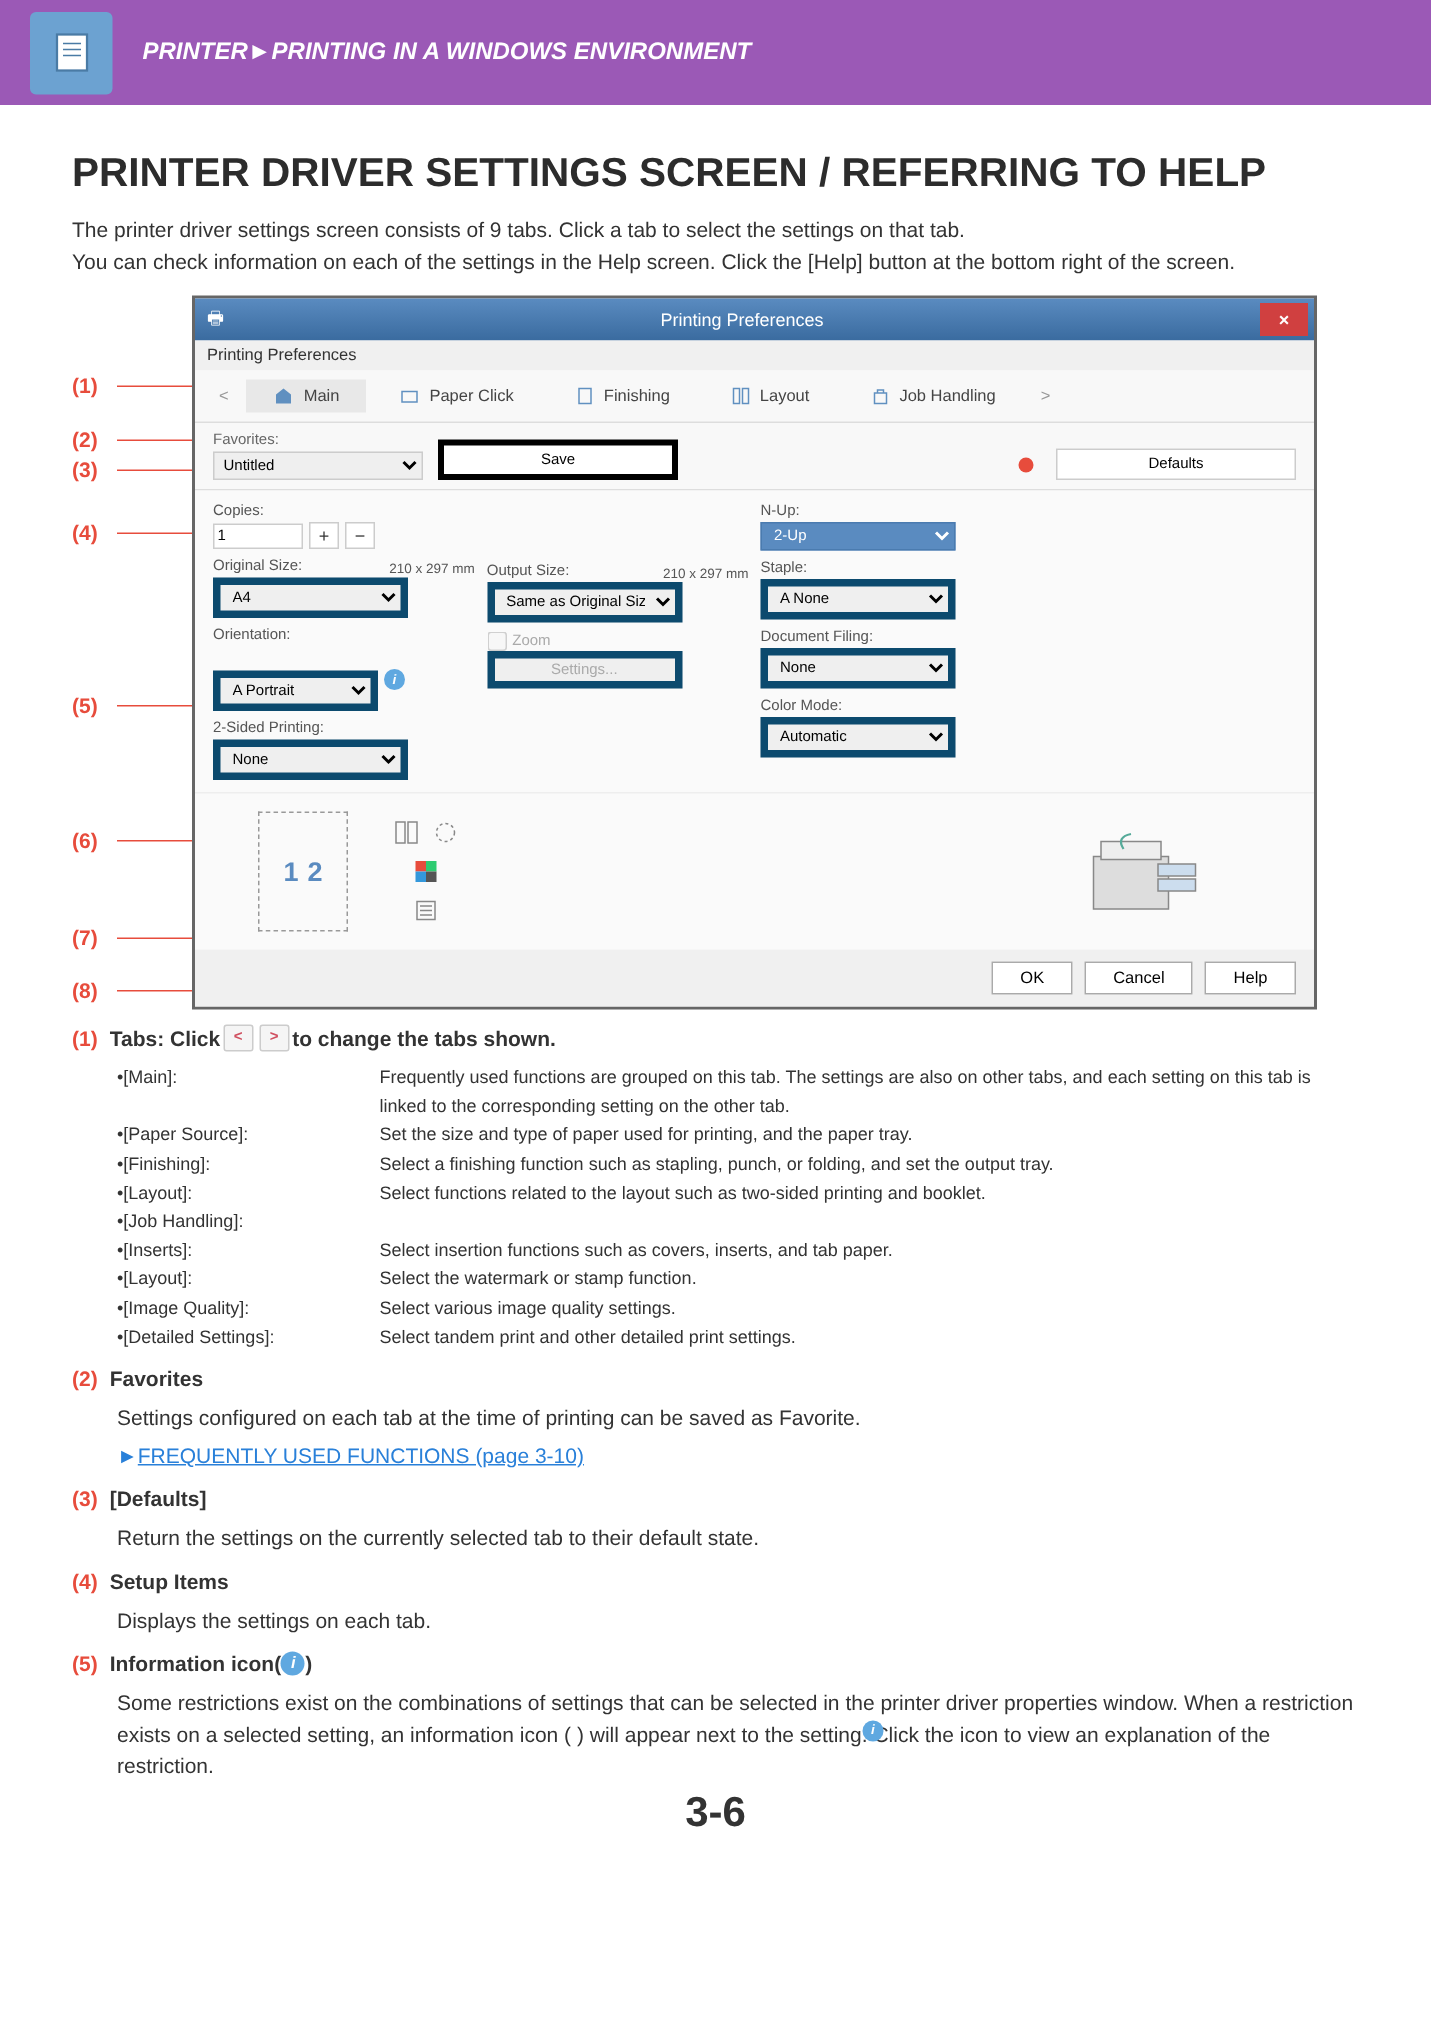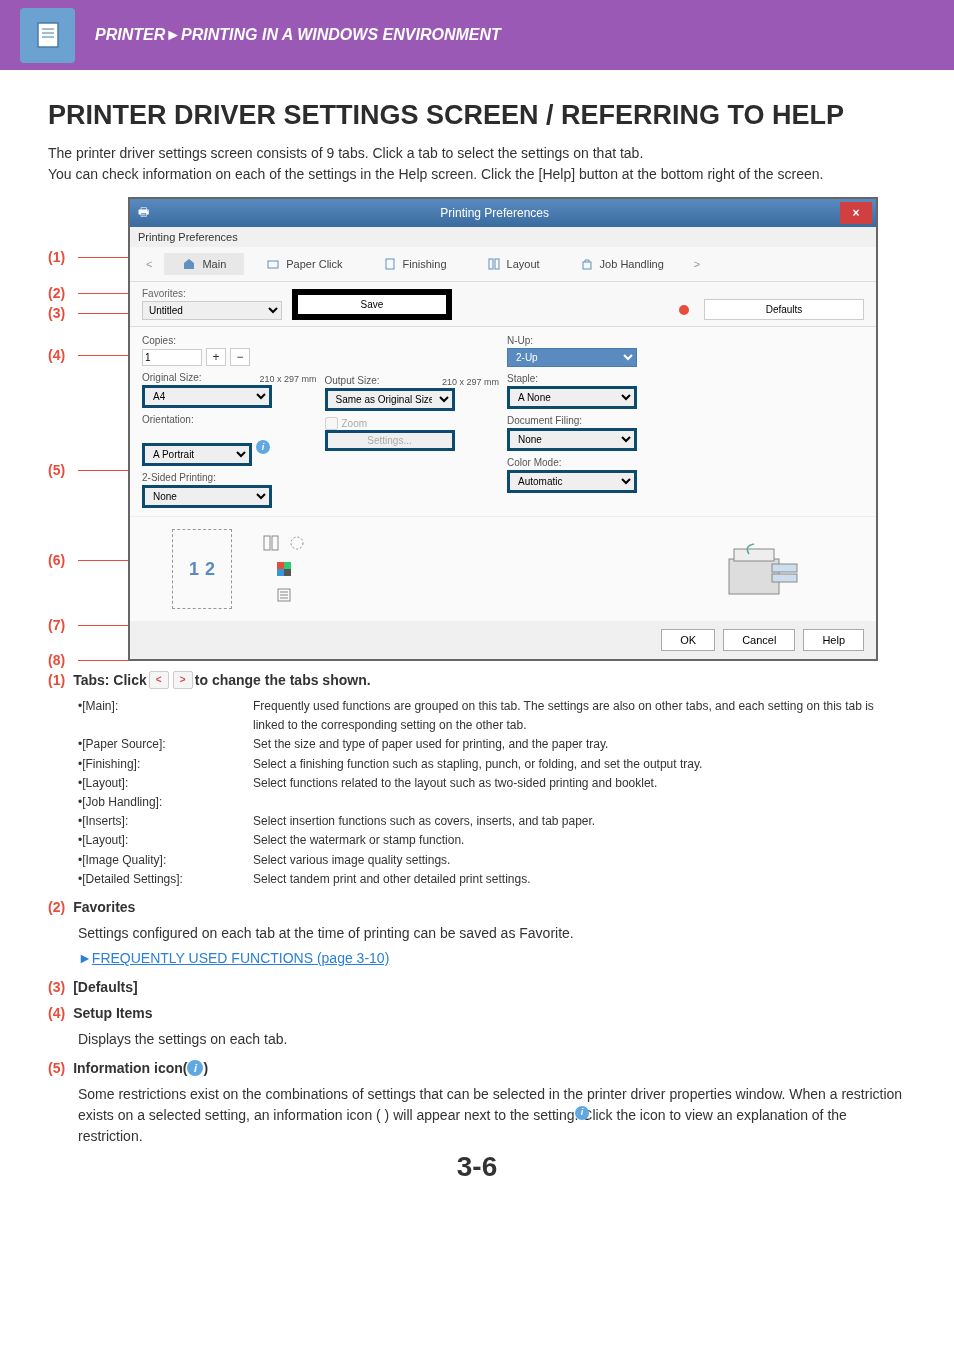--- a/index.html
+++ b/index.html
@@ -23,31 +23,31 @@
     .tab-strip { background: #f0f0f0; padding: 4px 8px; font-size: 11px; }
     .tab-row { background: #f8f8f8; display: flex; align-items: center; padding: 6px 8px; gap: 4px; border-bottom: 1px solid #ddd; }
     .nav-arrow { padding: 4px 8px; color: #999; font-size: 11px; }
     .tab-item { display: flex; align-items: center; gap: 6px; padding: 4px 18px; font-size: 11px; color: #444; }
     .tab-item.active { background: #e8e8e8; }
     .tab-icon { width: 14px; height: 14px; display: inline-block; }
     .fav-row { background: #f8f8f8; display: flex; padding: 6px 12px; gap: 10px; align-items: flex-end; border-bottom: 1px solid #ddd; }
     .fav-group { display: flex; flex-direction: column; }
     .fav-label { font-size: 10px; color: #666; margin-bottom: 2px; }
     .fav-select { width: 140px; font-size: 10px; padding: 2px; border: 1px solid #ccc; }
-    .save-btn { width: 160px; font-size: 10px; padding: 4px; background: white; border: 6px solid #000000; }
+    .save-btn { width: 160px; font-size: 10px; padding: 4px; background: white; border: 4px solid #000000; }
     .defaults-btn { width: 160px; font-size: 10px; padding: 4px; background: white; border: 1px solid #ccc; margin-left: auto; }
     .defaults-wrap { margin-left: auto; position: relative; }
     .red-dot { width: 10px; height: 10px; border-radius: 50%; background: #e74c3c; position: absolute; left: -25px; top: 50%; transform: translateY(-50%); }
     
     .settings-area { display: flex; padding: 8px 12px; gap: 8px; background: #fafafa; }
     .settings-col { flex: 1; display: flex; flex-direction: column; gap: 6px; }
     .setting-group { font-size: 10px; }
     .setting-label { color: #555; margin-bottom: 2px; display: block; }
     .setting-row { display: flex; align-items: center; gap: 4px; }
-    .setting-select { border: 3px solid #0c4a6e; padding: 2px 4px; font-size: 10px; width: 130px; }
+    .setting-select { border: 5px solid #0c4a6e; padding: 2px 4px; font-size: 10px; width: 130px; }
     .setting-dim { color: #555; font-size: 9px; }
     .num-input { width: 60px; border: 1px solid #ccc; padding: 2px; font-size: 10px; }
     .spinner-btn { width: 20px; height: 18px; border: 1px solid #ccc; background: white; font-size: 12px; display: flex; align-items: center; justify-content: center; }
     .info-badge { width: 14px; height: 14px; border-radius: 50%; background: #5fa8e0; color: white; font-size: 9px; font-weight: bold; display: inline-flex; align-items: center; justify-content: center; font-style: italic; }
     .nup-select { background: #5a8bc0; color: white; border: 1px solid #4a7baf; }
     
     .preview-area { display: flex; padding: 12px; gap: 20px; background: #fafafa; border-top: 1px solid #eee; align-items: center; }
     .preview-left { display: flex; gap: 30px; align-items: center; margin-left: 30px; }
     .page-preview { width: 60px; height: 80px; border: 1px dashed #999; display: flex; align-items: center; justify-content: center; gap: 6px; }
     .page-num { color: #5a8bc0; font-size: 18px; font-weight: bold; }
@@ -337,20 +337,21 @@
     </div>
     <div class="sub-text">Settings configured on each tab at the time of printing can be saved as Favorite.</div>
     <div class="sub-text"><span class="arrow-prefix">►</span><a href="#" class="link-text">FREQUENTLY USED FUNCTIONS (page 3-10)</a></div>
   </div>
 
   <div class="desc-section">
     <div class="desc-heading">
       <span class="desc-num">(3)</span>
       <span>[Defaults]</span>
     </div>
+    <div class="sub-text">Return the settings on the currently selected tab to their default state.</div>
   </div>
 
   <div class="desc-section">
     <div class="desc-heading">
       <span class="desc-num">(4)</span>
       <span>Setup Items</span>
     </div>
     <div class="sub-text">Displays the settings on each tab.</div>
   </div>
 

